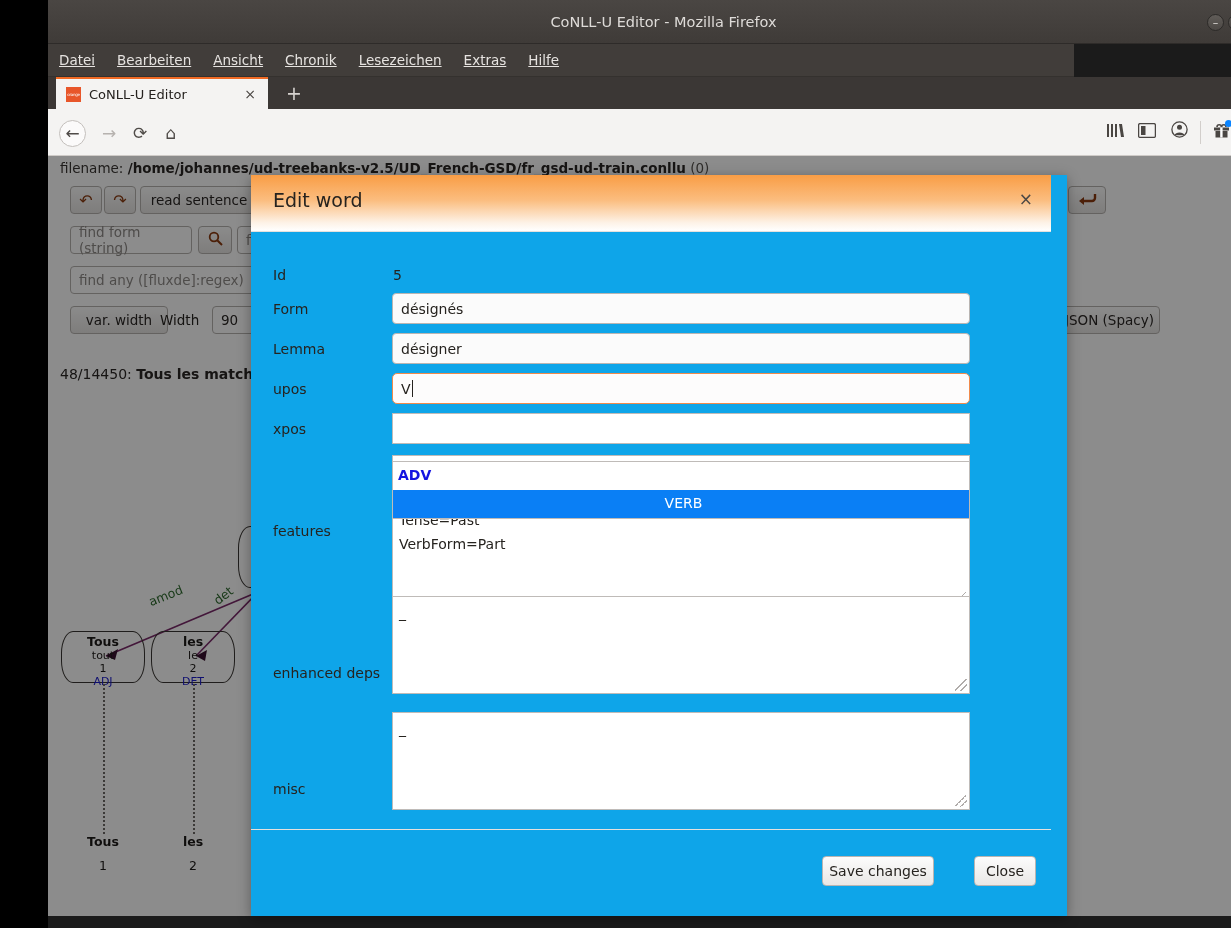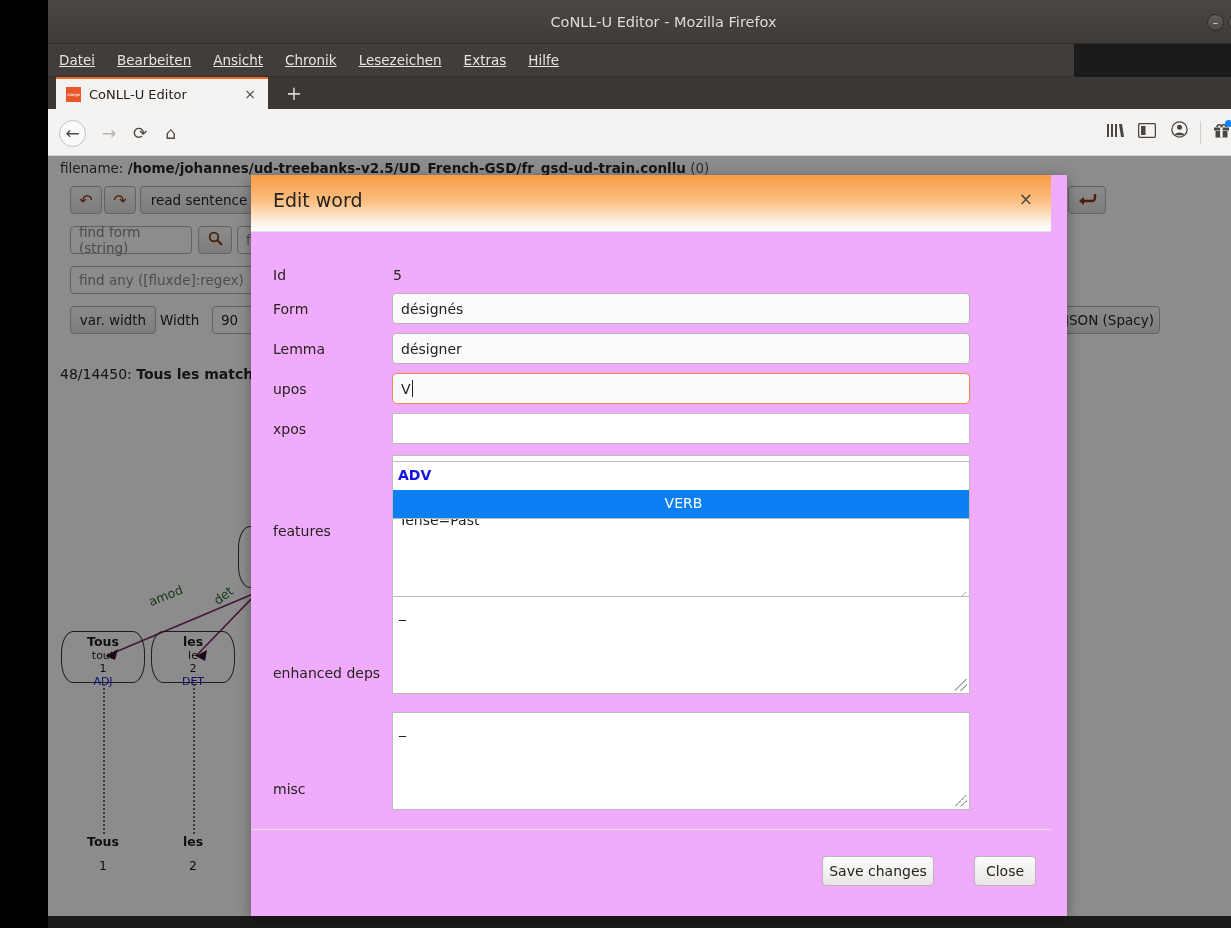--- a/index.html
+++ b/index.html
@@ -185,21 +185,21 @@
 
   #dimmer {
     position: absolute; left: 0; top: 156px; width: 1222px; height: 760px;
     background: rgba(0,0,0,0.45);
   }
 
   
   #modal {
     position: absolute; left: 203px; top: 175px;
     width: 816px; height: 741px;
-    background: #f0abfc;
+    background: #0ea5e9;
     box-shadow: 0 3px 12px rgba(0,0,0,0.35);
   }
   #modal-header {
     position: absolute; left: 0; top: 0; width: 800px; height: 57px;
     background: linear-gradient(to bottom, #f99d45 0%, #fbbd7f 45%, #fdf2e6 85%, #ffffff 100%);
     border-bottom: 1px solid #e4e1de;
   }
   #modal-title {
     position: absolute; left: 22px; top: 14px;
     font-size: 19px; color: #26231f;
@@ -405,21 +405,21 @@
           <svg width="15" height="15" viewBox="0 0 15 15">
             <circle cx="6" cy="6" r="4.3" fill="none" stroke="#8a3a10" stroke-width="1.8"></circle>
             <line x1="9.2" y1="9.2" x2="14" y2="14" stroke="#8a3a10" stroke-width="2"></line>
           </svg>
         </span>
       </div>
       <div class="tinput" style="left:189px; top:70px; width:40px;">fin</div>
 
       <div class="tinput" style="left:22px; top:110px; width:185px;">find any ([fluxde]:regex)</div>
 
-      <div class="tbtn" style="left:22px; top:150px; width:86px;">var. width</div>
+      <div class="tbtn" style="left:22px; top:150px; width:98px;">var. width</div>
       <div class="flabel" style="left:112px; top:156px; font-size:13.5px;">Width</div>
       <div class="tinput" style="left:164px; top:150px; width:44px; color:#2b2725;">90</div>
       <div class="tbtn" style="left:985px; top:150px; width:18px;"></div>
       <div class="tbtn" style="left:1011px; top:150px; width:101px;">JSON (Spacy)</div>
 
       <div id="tree-area">
         <div id="matchline">
           <span>48/14450</span><span>: </span><b>Tous les matchs</b>
         </div>
 
@@ -488,20 +488,21 @@
       </div>
 
       <div class="flabel" style="top:188px;">xpos</div>
       <div class="finput" style="top:180px; border:1px solid #bfbbb8; border-radius:0; background:#fff;"></div>
 
       <div class="flabel" style="top:290px;">features</div>
       <div class="ftext" style="top:222px; height:152px;">
         <div>Gender=Masc</div>
         <div>Number=Plur</div>
         <div>Tense=Past</div>
+        <div>VerbForm=Part</div>
         <div class="grip"></div>
       </div>
 
       <div id="autocomplete">
         <div class="ac-item sug">ADV</div>
         <div class="ac-item sel">VERB</div>
       </div>
 
       <div class="flabel" style="top:432px;">enhanced deps</div>
       <div class="ftext" style="top:363px; height:98px;">

